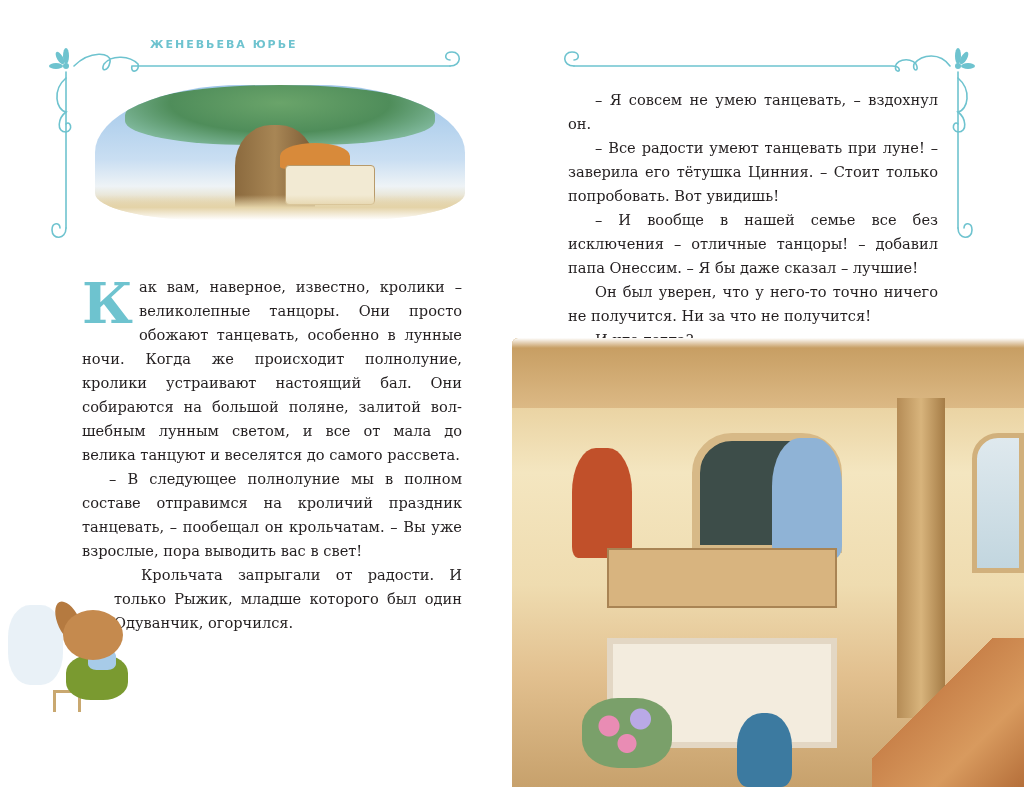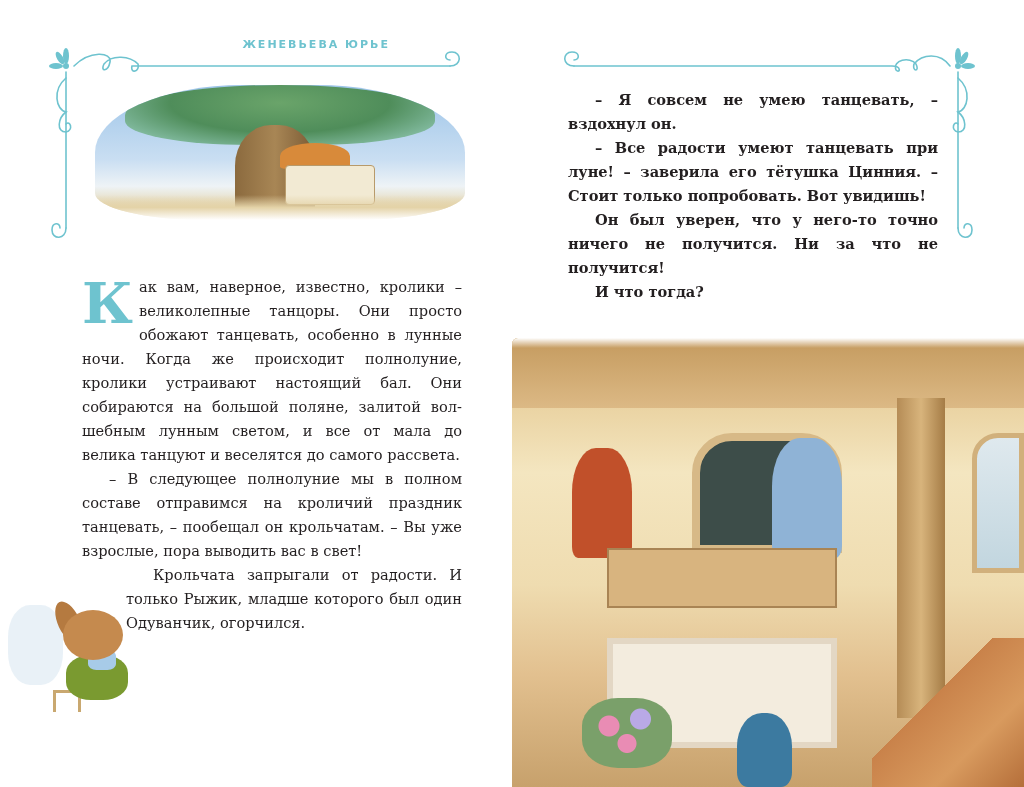--- a/index.html
+++ b/index.html
@@ -7,21 +7,21 @@
     body { position: relative; font-family: "DejaVu Serif", "Liberation Serif", serif; color: #231f20; }
 
     .page { position: absolute; top: 0; height: 787px; width: 512px; background: #fff; }
     .page-left { left: 0; }
     .page-right { left: 512px; }
 
     .running-head {
       position: absolute; top: 38px;
       font-family: "DejaVu Sans", "Liberation Sans", sans-serif;
       font-weight: bold; font-size: 11px; letter-spacing: 2px;
-      color: #6ec3cf; text-align: right; white-space: nowrap;
+      color: #6ec3cf; text-align: left; white-space: nowrap;
     }
     .page-left .running-head { left: 150px; width: 240px; }
     .page-right .running-head { left: 90px; width: 330px; }
 
     svg.frame { position: absolute; top: 0; left: 0; pointer-events: none; }
 
     .text-block {
       position: absolute; font-size: 14.6px; line-height: 24px;
       text-align: justify; hyphens: manual;
     }
@@ -123,21 +123,21 @@
     <div class="canopy"></div>
     <div class="trunk"></div>
     <div class="roof"></div>
     <div class="house"></div>
     <div class="ground"></div>
   </div>
 
   <div class="text-block left-text">
     <p class="no-indent"><span class="dropcap">К</span><span>ак вам, наверное, известно, кролики – велико­лепные танцоры. Они просто обожают танце­вать, особенно в лунные ночи. Когда же происходит полнолуние, кролики устраивают настоящий бал. Они собираются на большой поляне, залитой вол­шебным лунным светом, и все от мала до велика танцуют и веселятся до самого рассвета.</span></p>
     <p style="position:relative;"><span>– В следующее полнолуние мы в полном соста­ве отправимся на кроличий праздник танцевать, – пообещал он крольчатам. – Вы уже взрослые, пора выводить вас в свет!</span></p>
-    <p style="margin-left:44px;">Крольчата запрыгали от радости. И только Рыжик, младше которого был один Одуванчик, огорчился.</p>
+    <p style="margin-left:32px;">Крольчата запрыгали от радости. И только Рыжик, младше которого был один Одуванчик, огорчился.</p>
   </div>
 
   <div class="illus illus-bunny">
     <div class="shadow"></div>
     <div class="stool"></div>
     <div class="body"></div>
     <div class="shirt"></div>
     <div class="ear"></div>
     <div class="head"></div>
   </div>
@@ -154,23 +154,24 @@
       <path d="M446 228 C 446 240, 460 240, 460 230 C 460 222, 452 222, 452 228"></path>
     </g>
     <g fill="#6ec3cf">
       <ellipse cx="452" cy="58" rx="3" ry="7" transform="rotate(30 452 58)"></ellipse>
       <ellipse cx="446" cy="56" rx="3" ry="8"></ellipse>
       <ellipse cx="456" cy="66" rx="7" ry="3"></ellipse>
       <circle cx="446" cy="66" r="3"></circle>
     </g>
   </svg>
 
-  <div class="text-block right-text" style="left:56px;font-weight:bold;">
+  <div class="text-block right-text" style="left:56px;">
     <p>– Я совсем не умею танцевать, – вздохнул он.</p>
     <p>– Все радости умеют танцевать при луне! – заве­рила его тётушка Цинния. – Стоит только попробо­вать. Вот увидишь!</p>
+    <p>– И вообще в нашей семье все без исключения – отличные танцоры! – добавил папа Онессим. – Я бы даже сказал – лучшие!</p>
     <p>Он был уверен, что у него-то точно ничего не по­лучится. Ни за что не получится!</p>
     <p>И что тогда?</p>
   </div>
 </div>
 
 <div class="illus illus-room">
   <div class="beam"></div>
   <div class="doorway"></div>
   <div class="window"></div>
   <div class="pillar"></div>

